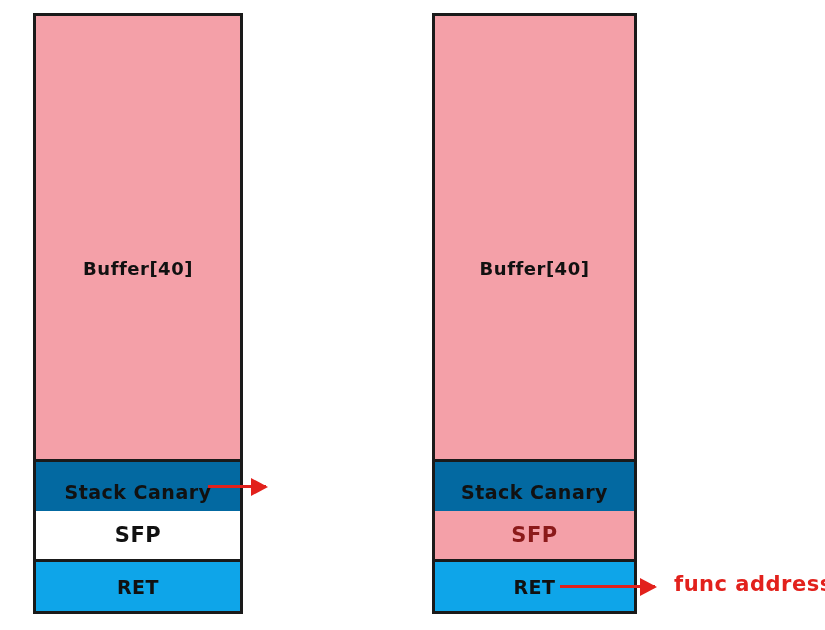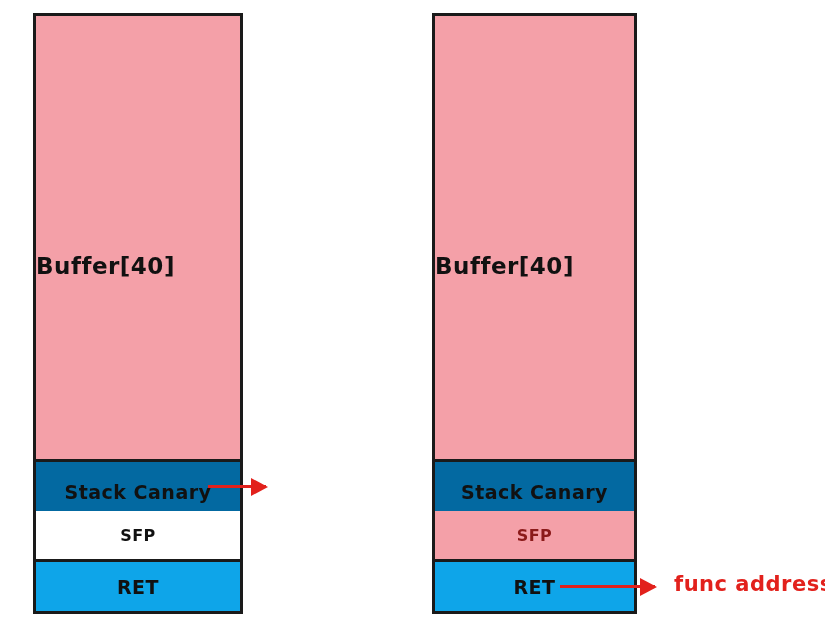--- a/index.html
+++ b/index.html
@@ -45,39 +45,39 @@
     color: #111111;
   }
 
   
   .row-buffer {
     top: 0;
     height: 446px;
     background: #f4a0a8;
     border-bottom: 3px solid #1a1a1a;
     align-items: flex-end;
-    justify-content: flex-start;
+    justify-content: center;
     padding-bottom: 180px;
-    font-size: 23px;
+    font-size: 18px;
   }
 
   .row-canary {
     top: 446px;
     height: 63px;
     background: #0369a1;
     border-bottom: 3px solid #1a1a1a;
     font-size: 19px;
   }
 
   .row-sfp {
     top: 495px;
     height: 51px;
     background: #ffffff;
     border-bottom: 3px solid #1a1a1a;
-    font-size: 16px;
+    font-size: 21px;
   }
   .row-sfp.filled {
     background: #f4a0a8;
     color: #8b1a1a;
   }
 
   .row-ret {
     top: 546px;
     height: 49px;
     background: #0ea5e9;

